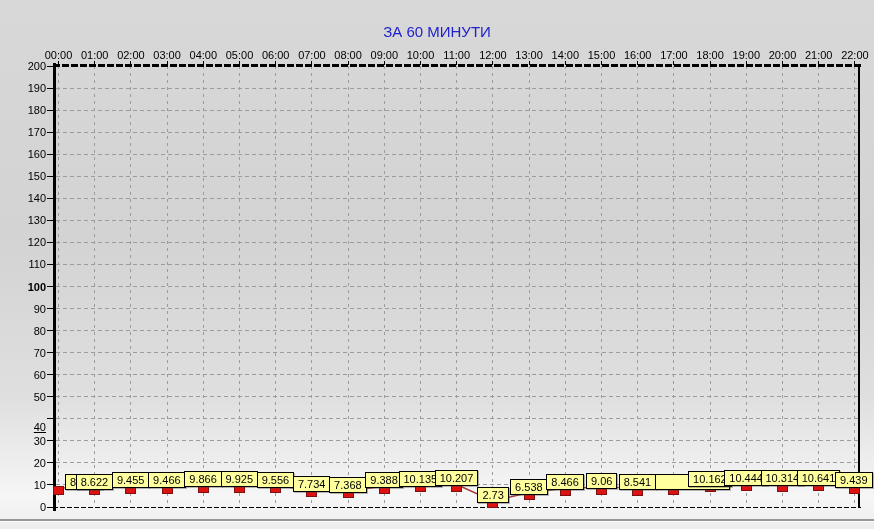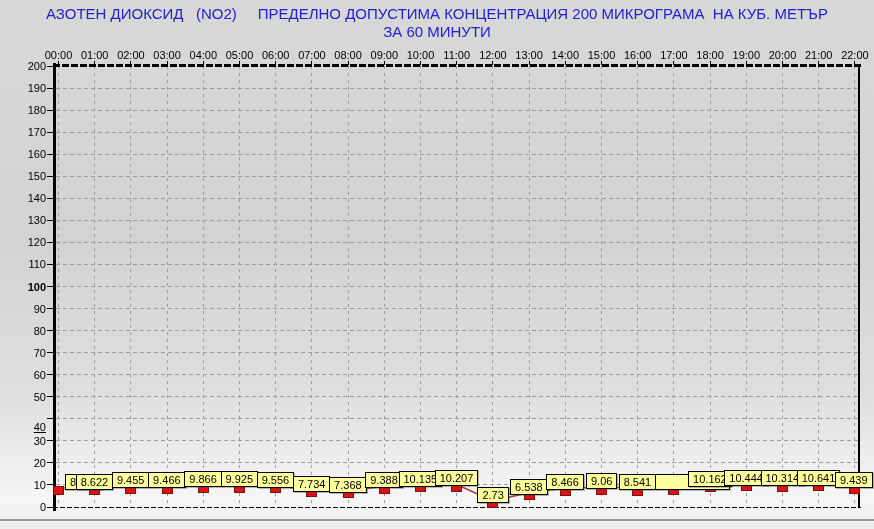--- a/index.html
+++ b/index.html
@@ -38,21 +38,20 @@
     white-space:nowrap;
     box-shadow:1px 1px 0 rgba(60,60,60,0.35);
   }
   .divider-dark{position:absolute;left:0;top:519px;width:874px;height:2px;background:#979797;}
   .divider-light{position:absolute;left:0;top:521px;width:874px;height:1px;background:#FBFBFB;}
 </style>
 </head>
 <body>
 
 <div class="screen">
-  <div class="title-line" id="title1" style="color: rgb(33, 33, 205);">АЗОТЕН ДИОКСИД   (NO2)     ПРЕДЕЛНО ДОПУСТИМА КОНЦЕНТРАЦИЯ 200 МИКРОГРАМА  НА КУБ. МЕТЪР</div>
   <div class="title-line" id="title2" style="color: rgb(33, 33, 205);">ЗА 60 МИНУТИ</div>
   <svg id="plot-svg" width="874" height="529">
       <line x1="58.5" y1="66" x2="58.5" y2="507" stroke="#9C9C9C" stroke-width="1" stroke-dasharray="3 4" shape-rendering="crispEdges"></line>
       <line x1="94.7" y1="66" x2="94.7" y2="507" stroke="#9C9C9C" stroke-width="1" stroke-dasharray="3 4" shape-rendering="crispEdges"></line>
       <line x1="130.9" y1="66" x2="130.9" y2="507" stroke="#9C9C9C" stroke-width="1" stroke-dasharray="3 4" shape-rendering="crispEdges"></line>
       <line x1="167.10000000000002" y1="66" x2="167.10000000000002" y2="507" stroke="#9C9C9C" stroke-width="1" stroke-dasharray="3 4" shape-rendering="crispEdges"></line>
       <line x1="203.3" y1="66" x2="203.3" y2="507" stroke="#9C9C9C" stroke-width="1" stroke-dasharray="3 4" shape-rendering="crispEdges"></line>
       <line x1="239.5" y1="66" x2="239.5" y2="507" stroke="#9C9C9C" stroke-width="1" stroke-dasharray="3 4" shape-rendering="crispEdges"></line>
       <line x1="275.70000000000005" y1="66" x2="275.70000000000005" y2="507" stroke="#9C9C9C" stroke-width="1" stroke-dasharray="3 4" shape-rendering="crispEdges"></line>
       <line x1="311.90000000000003" y1="66" x2="311.90000000000003" y2="507" stroke="#9C9C9C" stroke-width="1" stroke-dasharray="3 4" shape-rendering="crispEdges"></line>

